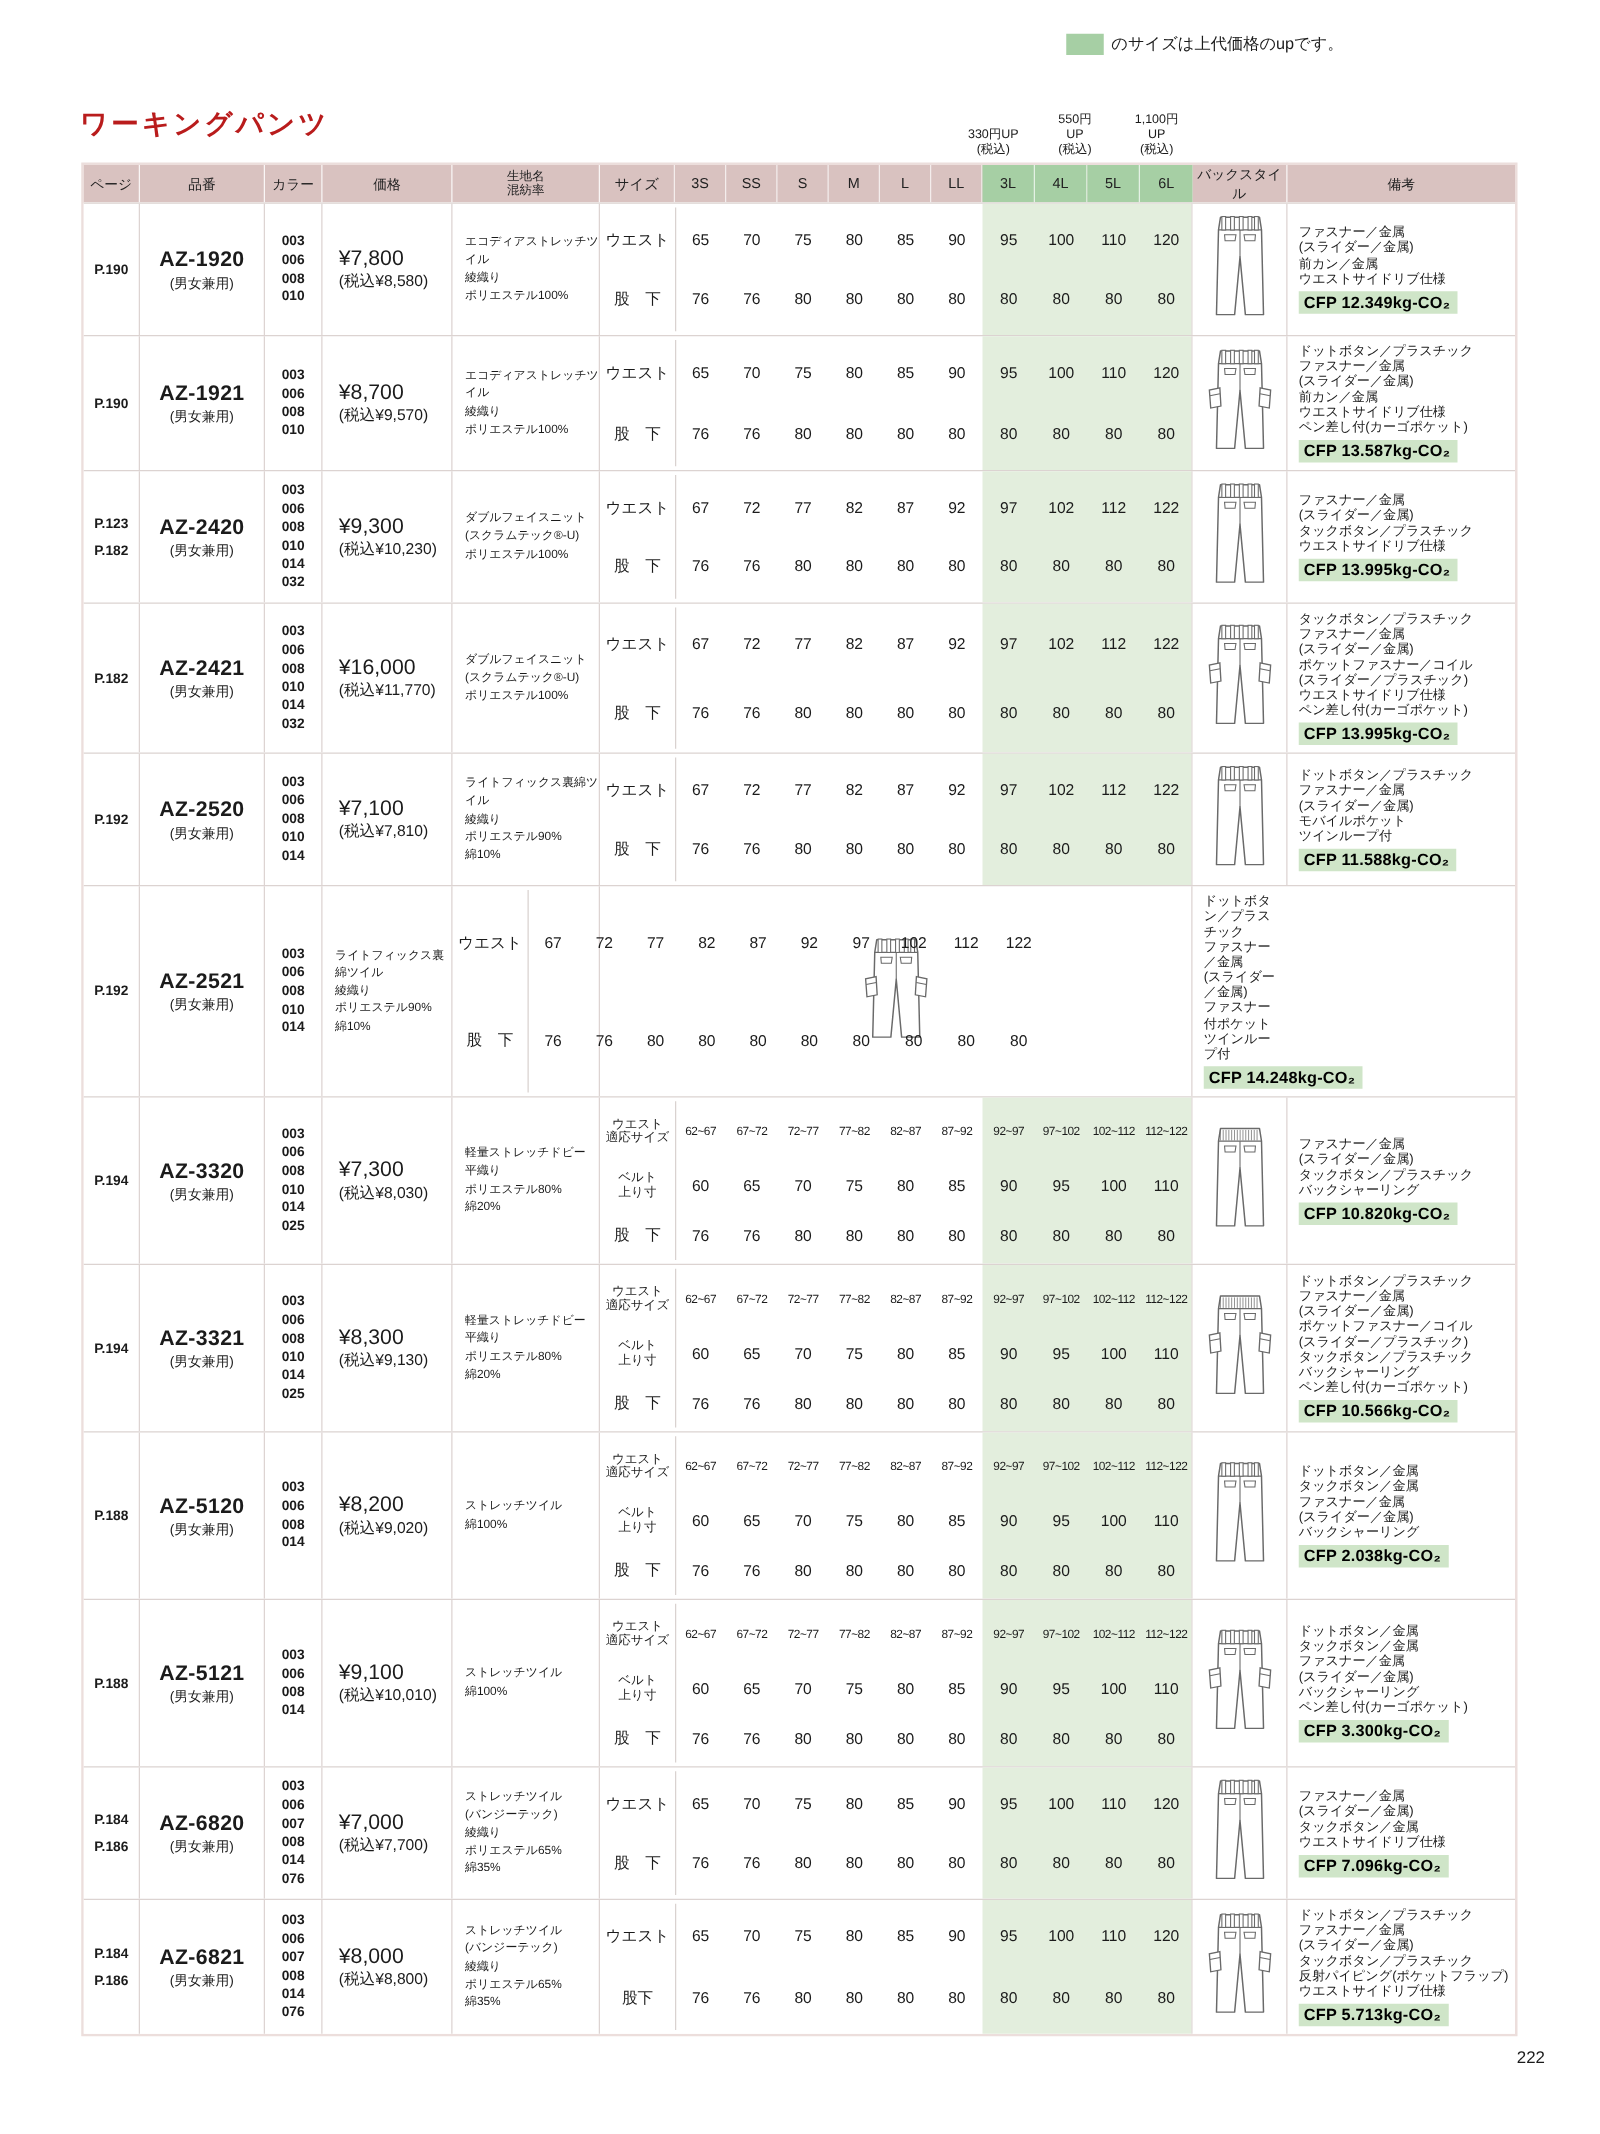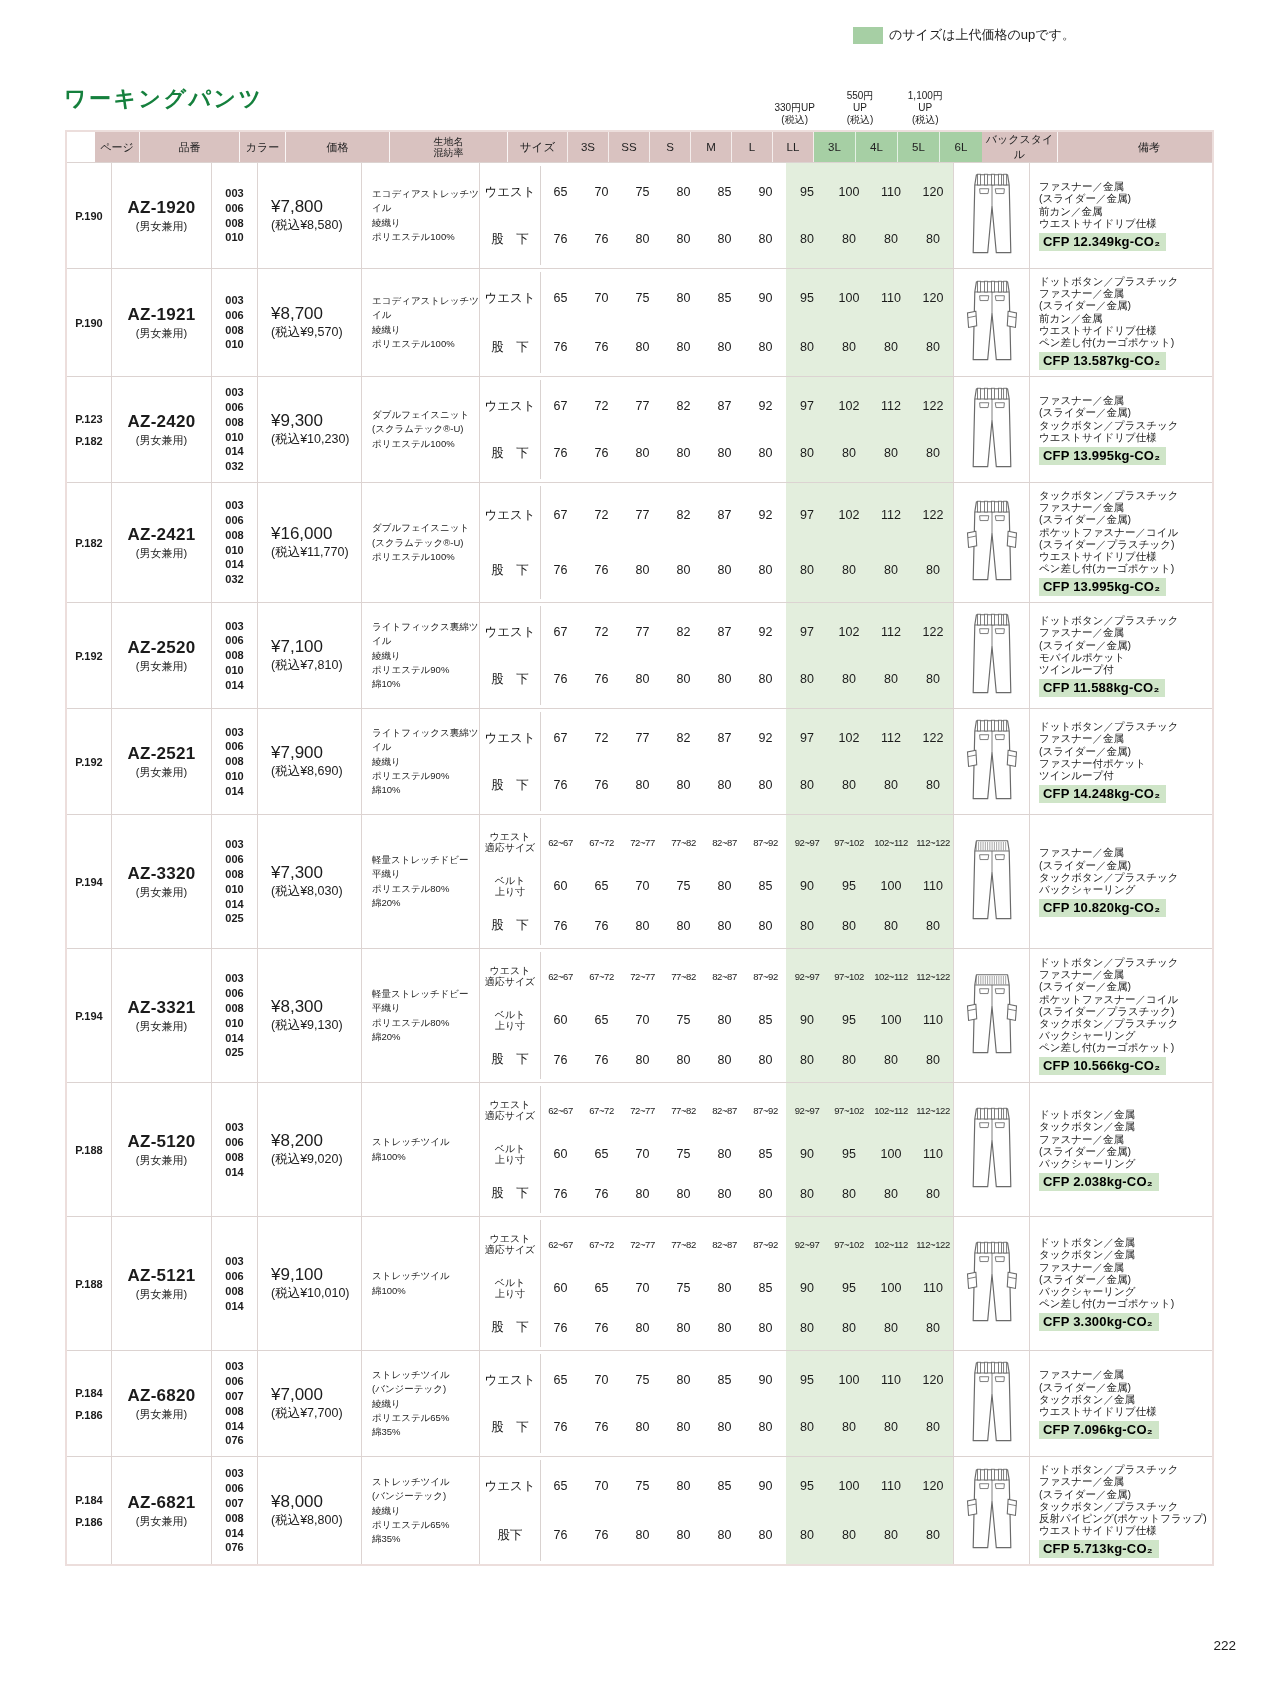--- a/index.html
+++ b/index.html
@@ -6,29 +6,29 @@
   body{
     width:1280px;height:1707px;position:relative;background:#ffffff;
     font-family:"Liberation Sans","DejaVu Sans",sans-serif;color:#1b1b1b;
     -webkit-font-smoothing:antialiased;
   }
   
   .legend{position:absolute;left:853px;top:26px;display:flex;align-items:center;font-size:13px;}
   .legend .swatch{width:30px;height:17px;background:#a6cfa4;display:inline-block;margin-right:6px;}
   
   .title{position:absolute;left:64px;top:84px;margin:0;font-size:22px;font-weight:600;
-         color:#15803d;letter-spacing:2.5px;}
+         color:#b91c1c;letter-spacing:2.5px;}
   
   .up-notes{position:absolute;left:762px;top:78px;width:196px;height:50px;
             display:flex;align-items:flex-end;}
   .up-note{flex:1 1 0;text-align:center;font-size:10px;line-height:1.2;white-space:pre-line;padding-bottom:2px;}
   
   .table{position:absolute;left:65px;top:130px;width:1145px;border:2px solid #ecdedc;background:#fff;}
   .thead{display:grid;grid-template-columns:45px 100px 46px 104px 118px 474px 76px 182px;
-         background:#d9c2c0;height:30px;margin-left:28px;}
+         background:#d9c2c0;height:30px;}
   .hcell{display:flex;align-items:center;justify-content:center;font-size:11px;color:#222;
          border-right:1px solid rgba(255,255,255,.85);text-align:center;}
   .hcell.two{white-space:pre-line;font-size:10px;line-height:1.12;}
   .hsizes{display:grid;grid-template-columns:60px repeat(6,41px) repeat(4,42px);border-right:1px solid rgba(255,255,255,.85);}
   .hsz{display:flex;align-items:center;justify-content:center;font-size:11.5px;color:#222;
        border-right:1px solid rgba(255,255,255,.7);}
   .hsz.green{background:#a6cfa4;}
   .hsz:last-child{border-right:none;}
   
   .row{display:grid;grid-template-columns:45px 100px 46px 104px 118px 474px 76px 182px;
@@ -479,24 +479,20 @@
         <div class="cell c-page">P.192</div>
         <div class="cell c-code">
           <div class="code">AZ-2521</div>
           <div class="gender">(男女兼用)</div>
         </div>
         <div class="cell c-color">003
 006
 008
 010
 014</div>
-        <div class="cell c-price">
-          <div class="price">¥7,900</div>
-          <div class="tax">(税込¥8,690)</div>
-        </div>
         <div class="cell c-fabric">ライトフィックス裏綿ツイル
 綾織り
 ポリエステル90%
 綿10%</div>
         <div class="sizes">
           <div class="band"></div>
           <div class="m-row">
             <div class="mlabel">ウエスト</div>
             <div class="mval">67</div>
             <div class="mval">72</div>

